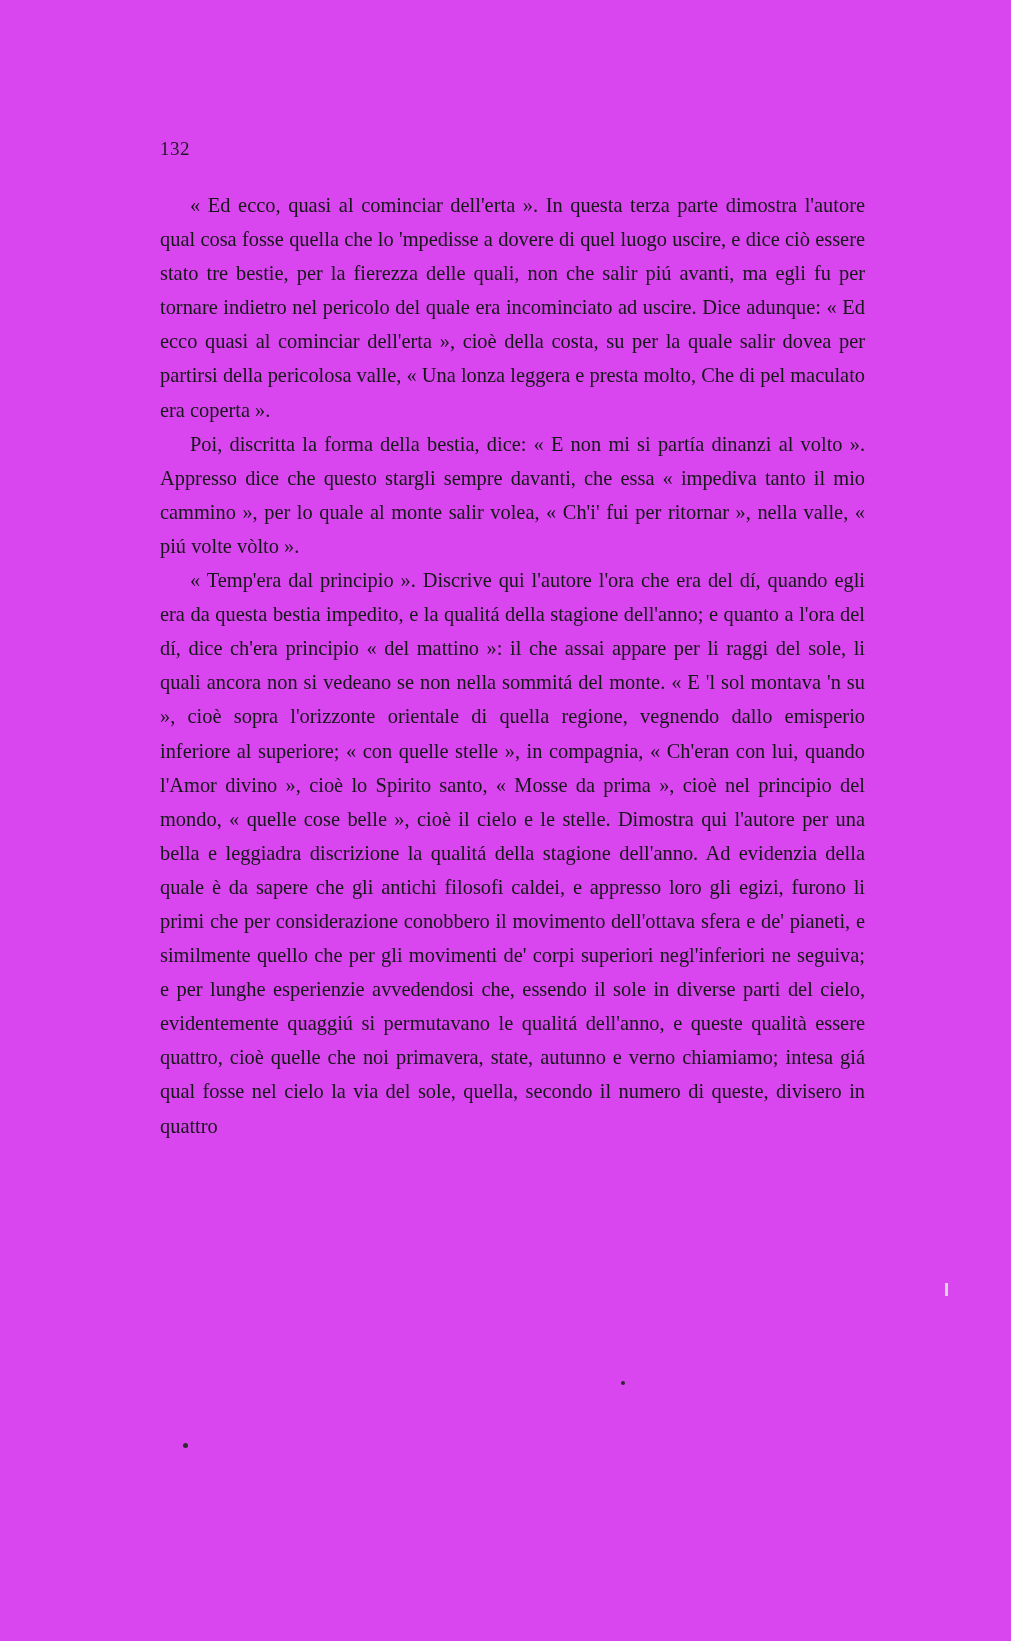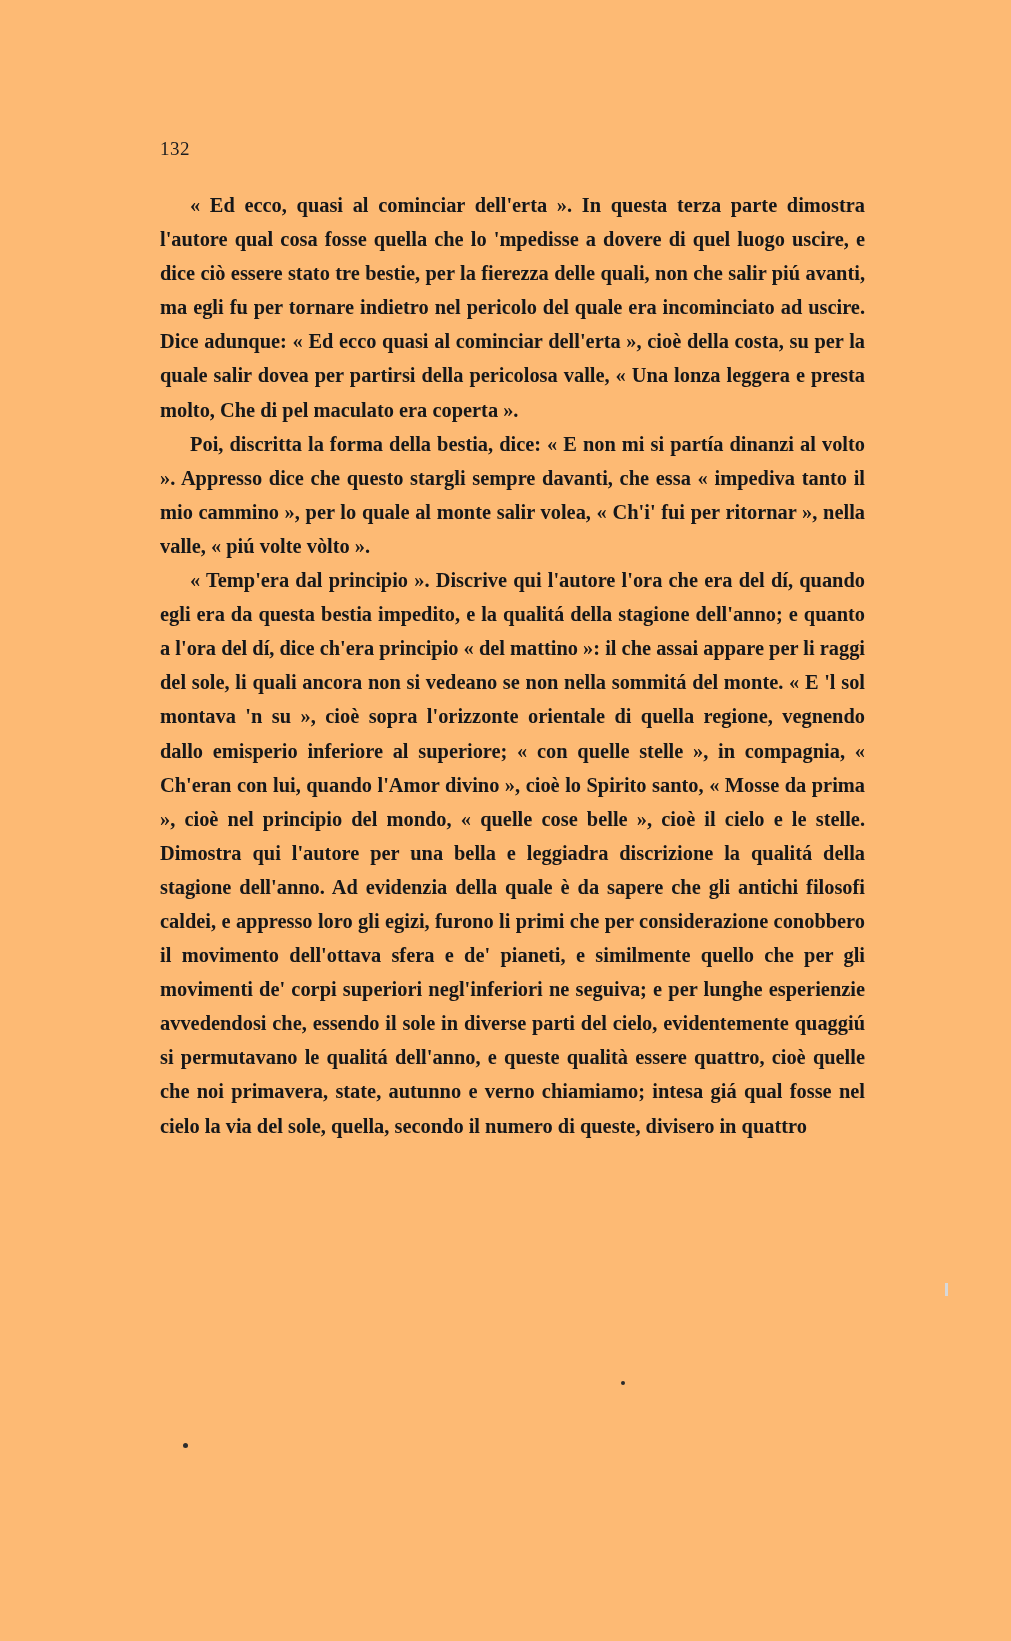--- a/index.html
+++ b/index.html
@@ -13,21 +13,21 @@
     position: relative;
     font-family: "Liberation Serif", serif;
     color: #16171a;
     overflow: hidden;
   }
   .page {
     position: absolute;
     left: 0; top: 0;
     width: 1011px;
     height: 1641px;
-    background: #fdba74;
+    background: #d946ef;
   }
   .header {
     position: absolute;
     left: 160px;
     top: 138px;
     width: 700px;
     display: flex;
     align-items: baseline;
     font-family: "Liberation Serif", serif;
   }
@@ -46,21 +46,20 @@
   .textblock {
     position: absolute;
     left: 160px;
     top: 188px;
     width: 705px;
     font-size: 20.4px;
     line-height: 34.1px;
     text-align: justify;
     text-justify: inter-word;
     color: #161719;
-    font-weight: bold;
   }
   .textblock p {
     margin: 0;
     text-indent: 30px;
   }
   .textblock p.first {
     text-indent: 30px;
   }
   .dot-mid {
     position: absolute;

